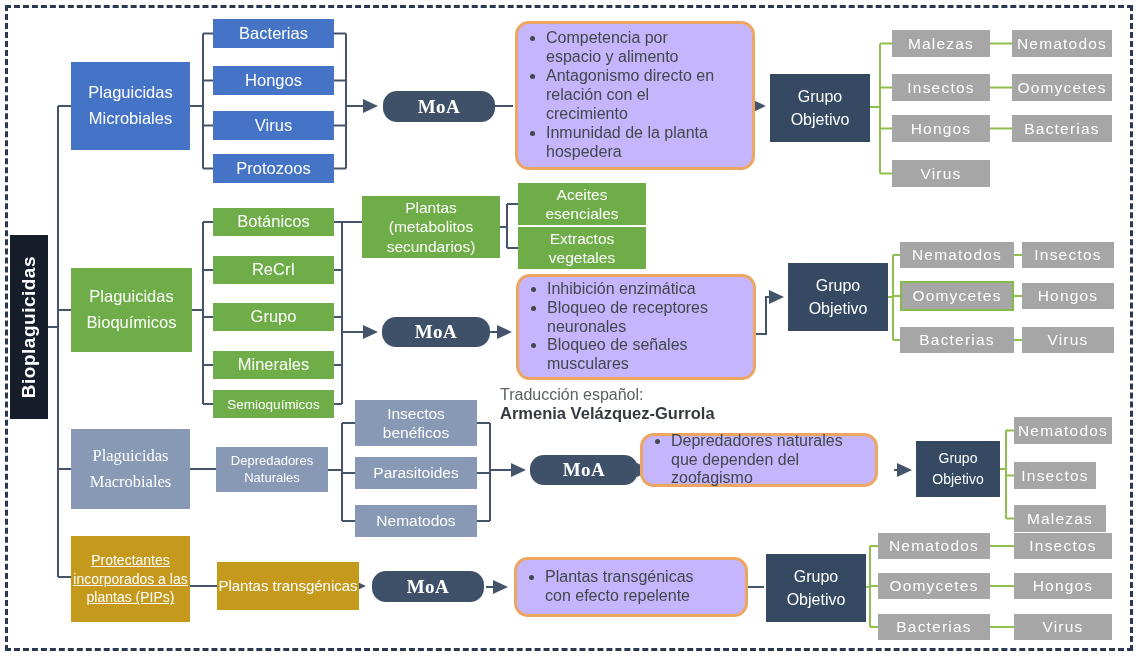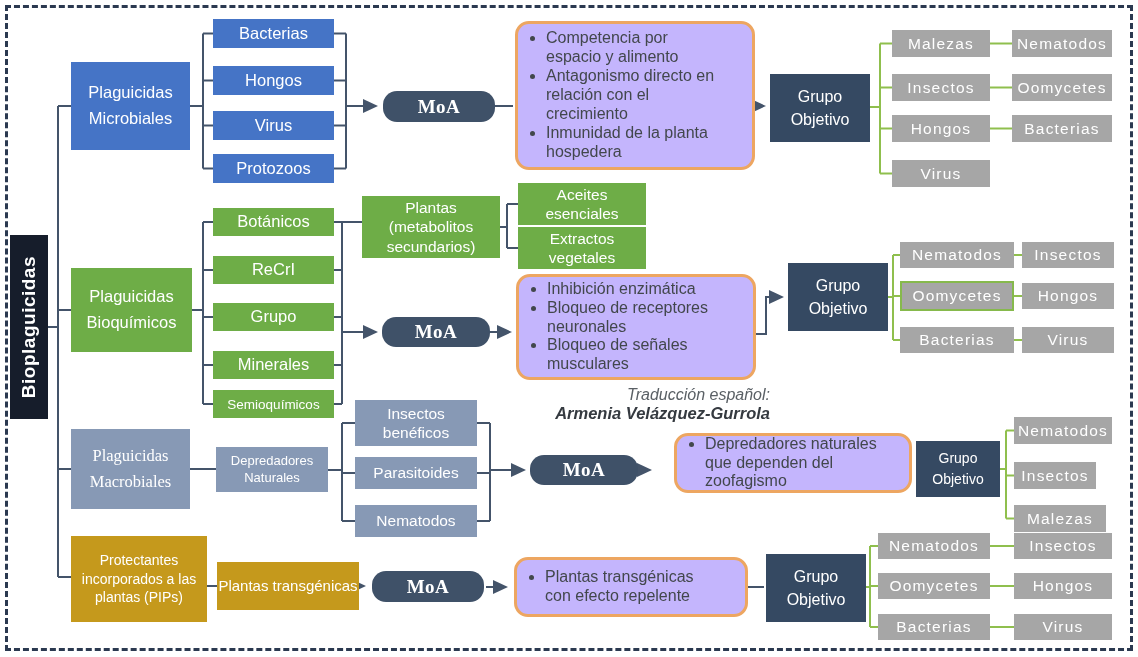--- a/index.html
+++ b/index.html
@@ -29,21 +29,21 @@
   .obox ul{margin:6px 6px 6px 6px;padding-left:22px;color:#42474c;font-size:16px;
            line-height:1.18;text-align:left;}
   .obox li{margin:0;}
   .w180 li{max-width:178px;}
   .w175 li{max-width:176px;}
   .w182 li{max-width:182px;}
   .w168 li{max-width:168px;}
   .vlabel span{writing-mode:vertical-rl;transform:rotate(180deg);
         font-size:19px;font-weight:bold;letter-spacing:.5px;}
   .oomy{border:2.5px solid #86b94c;}
-  .credit{position:absolute;z-index:2;text-align:right;font-style:italic;}
+  .credit{position:absolute;z-index:2;text-align:left;}
   .credit .l1{font-size:16px;color:#5a6065;}
   .credit .l2{font-size:16.5px;font-weight:bold;color:#353a40;}
 </style>
 </head>
 <body>
 
 <div id="stage">
 
   <svg class="wires" width="1138" height="657">
     <defs>
@@ -208,31 +208,31 @@
     <div class="l1">Traducción español:</div>
     <div class="l2">Armenia Velázquez-Gurrola</div>
   </div>
 
   <div class="box slate f16" style="left:71px;top:429px;width:119px;height:80px;font-family:Liberation Serif, serif;">Plaguicidas Macrobiales</div>
   <div class="box slate f13" style="left:216px;top:447px;width:112px;height:45px;">Depredadores Naturales</div>
   <div class="box slate f15" style="left:355px;top:400px;width:122px;height:46px;">Insectos benéficos</div>
   <div class="box slate f15" style="left:355px;top:457px;width:122px;height:32px;">Parasitoides</div>
   <div class="box slate f15" style="left:355px;top:505px;width:122px;height:32px;">Nematodos</div>
   <div class="box navy moa" style="left:530px;top:455px;width:108px;height:30px;">MoA</div>
-  <div class="obox w182" style="left:674px;top:433px;width:238px;height:60px;">
+  <div class="obox w182" style="left:640px;top:433px;width:238px;height:54px;">
     <ul>
       <li>Depredadores naturales que dependen del zoofagismo</li>
     </ul>
   </div>
   <div class="box gnavy" style="left:916px;top:441px;width:84px;height:56px;font-size:14px;line-height:1.5;">Grupo Objetivo</div>
   <div class="box gray" style="left:1014px;top:417px;width:98px;height:27px;">Nematodos</div>
   <div class="box gray" style="left:1014px;top:462px;width:82px;height:27px;">Insectos</div>
   <div class="box gray" style="left:1014px;top:505px;width:92px;height:27px;">Malezas</div>
 
-  <div class="box gold f14" style="left:71px;top:536px;width:136px;height:86px;">Protectantes incorporados a las plantas (PIPs)</div>
+  <div class="box gold f14" style="left:71px;top:536px;width:119px;height:86px;text-decoration:underline;">Protectantes incorporados a las plantas (PIPs)</div>
   <div class="box gold" style="left:217px;top:562px;width:142px;height:48px;font-size:15px;line-height:1.3;">Plantas transgénicas</div>
   <div class="box navy moa" style="left:372px;top:571px;width:112px;height:31px;">MoA</div>
   <div class="obox w168" style="left:514px;top:557px;width:234px;height:60px;">
     <ul>
       <li>Plantas transgénicas con efecto repelente</li>
     </ul>
   </div>
   <div class="box gnavy grupo" style="left:766px;top:554px;width:100px;height:68px;">Grupo Objetivo</div>
   <div class="box gray" style="left:878px;top:533px;width:112px;height:26px;">Nematodos</div>
   <div class="box gray" style="left:878px;top:573px;width:112px;height:26px;">Oomycetes</div>

